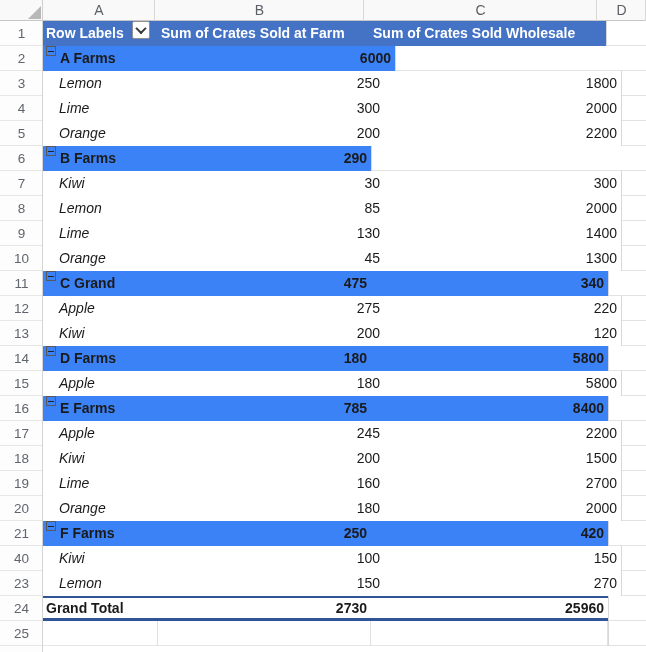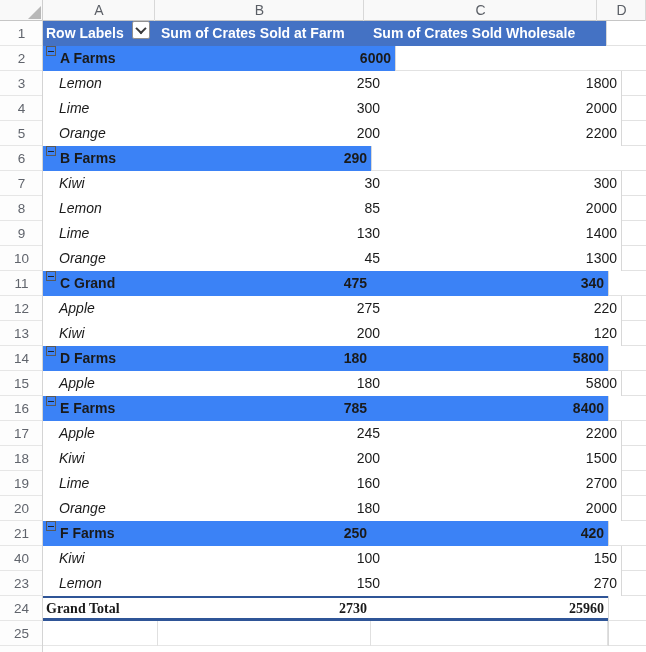--- a/index.html
+++ b/index.html
@@ -46,21 +46,20 @@
     background:#4472C4;color:#fff;font-weight:700;
   }
   .row.header .cB,.row.header .cC{text-align:left;padding-left:3px;padding-right:0;}
   .row.subtotal .cA,.row.subtotal .cB,.row.subtotal .cC{
     background:#3b82f6;font-weight:700;
   }
   .row.item .cA{padding-left:16px;font-style:italic;}
   .row.grandtotal .cA,.row.grandtotal .cB,.row.grandtotal .cC{
     font-weight:700;
     box-shadow: inset 0 2px 0 #2F5597, inset 0 -3px 0 #2F5597;
-    font-family: Liberation Serif, serif;
   }
   .row.empty .cA,.row.empty .cB,.row.empty .cC{
     box-shadow: inset -1px 0 0 #e0e0e0, inset 0 -1px 0 #e6e6e6;
   }
   
   .filterbtn{
     width:18px;height:18px;margin-left:8px;border:1px solid #919191;border-radius:2px;
     background:#fff;display:flex;align-items:center;justify-content:center;
     box-sizing:border-box;cursor:pointer;flex:none;
   }

